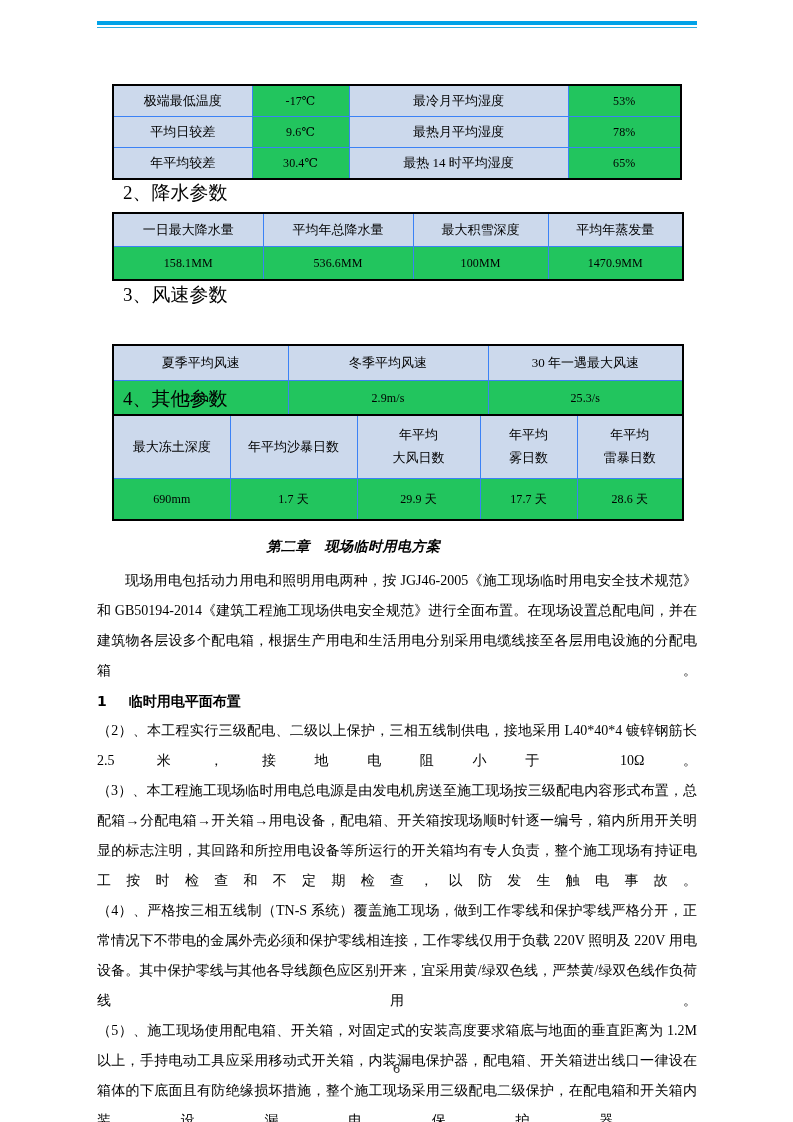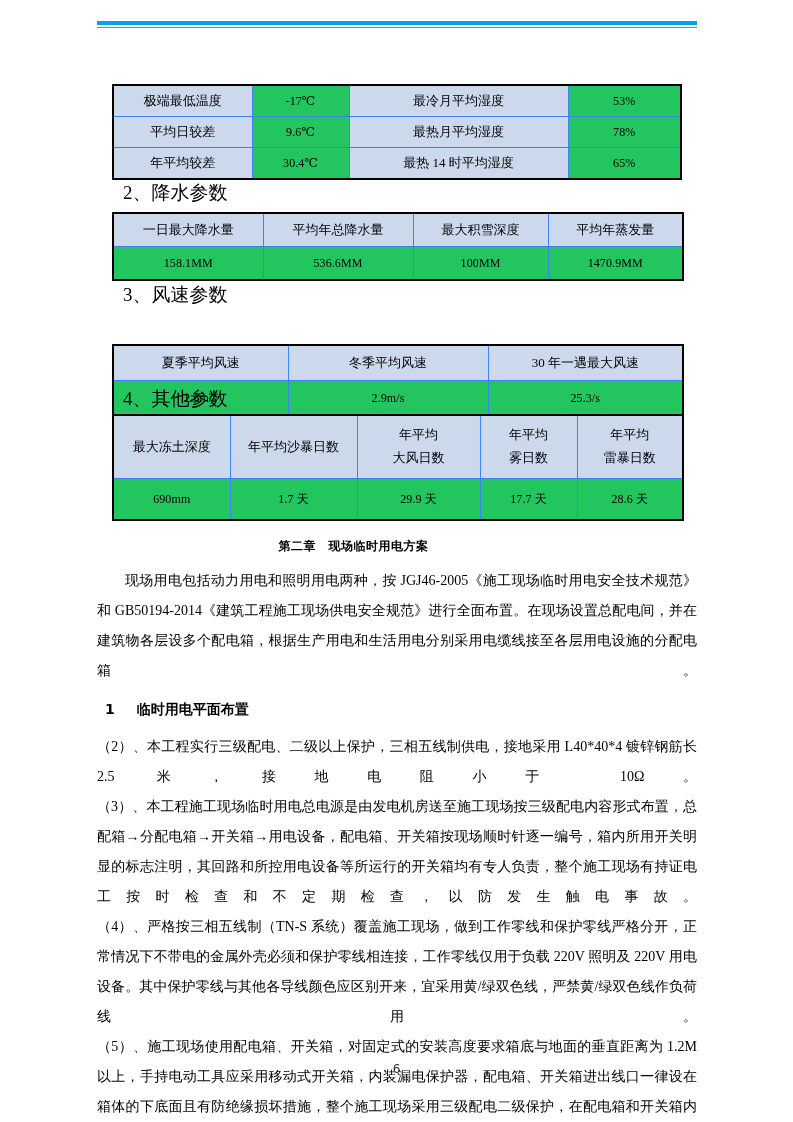--- a/index.html
+++ b/index.html
@@ -137,43 +137,44 @@
 
   
   .chapter-title {
     position: absolute;
     left: 0;
     top: 538px;
     width: 707px;
     text-align: center;
     font-family: "DejaVu Sans", "Liberation Sans", sans-serif;
     font-weight: bold;
-    font-size: 12px;
+    font-size: 14px;
     letter-spacing: 0.5px;
+    font-style: italic;
   }
 
   
   .body {
     position: absolute;
     left: 97px;
     top: 566px;
     width: 600px;
     font-size: 14px;
     line-height: 30px;
   }
   .body p {
     margin: 0;
     text-align: justify;
     text-justify: inter-ideograph;
     font-family: "Liberation Serif", "DejaVu Serif", serif;
   }
   .body p.indent { text-indent: 28px; }
   .body p.just-all { text-align-last: justify; }
   .sec-head {
-    margin: 8px;
+    margin: 0;
     font-family: "DejaVu Sans", "Liberation Sans", sans-serif;
     font-weight: bold;
     font-size: 14px;
     line-height: 30px;
   }
   .sec-head .num { margin-right: 22px; }
 
   
   .footer {
     position: absolute;

